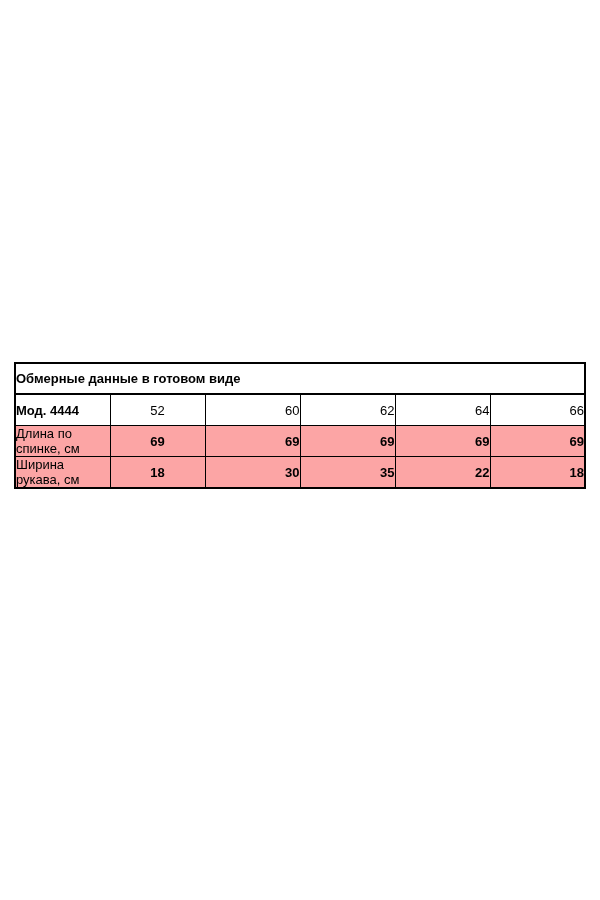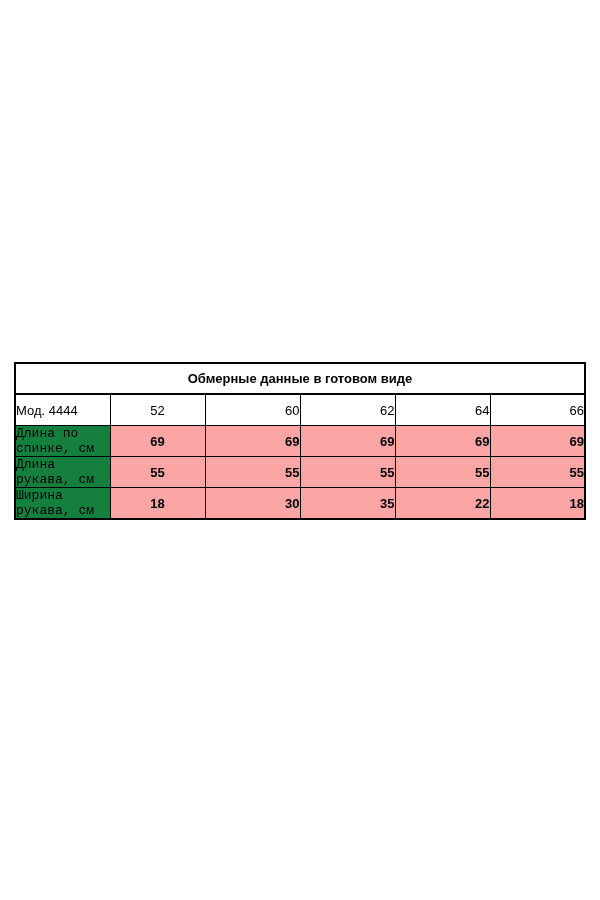--- a/index.html
+++ b/index.html
@@ -27,51 +27,49 @@
     width: 572px;
     border: 2px solid #000000;
   }
   table.measure-table td {
     border: 1px solid #000000;
     padding: 0;
     height: 30px;
     font-size: 13px;
   }
   .title-cell {
-    text-align: center;
     font-weight: bold;
     font-size: 14.5px;
     height: 29px !important;
     border-bottom: 2px solid #000000 !important;
     border-left: 0 !important;
     border-right: 0 !important;
     border-top: 0 !important;
   }
   .model-cell {
-    font-weight: normal;
+    font-weight: bold;
     font-size: 13px;
     padding-left: 8px;
     border-left: 0 !important;
     margin-top: 12px;
   }
   .size-head {
     text-align: center;
     font-size: 13px;
     font-weight: normal;
   }
   .size-head.last {
     border-right: 0 !important;
   }
   .row-label {
     padding-left: 8px;
     font-size: 13px;
     text-align: left;
     border-left: 0 !important;
-    background: #15803d;
-    font-family: Liberation Mono, monospace;
+    background: #fca5a5;
   }
   .val {
     text-align: center;
     font-weight: bold;
     font-size: 14px;
     background: #fca5a5;
   }
   .val.last {
     border-right: 0 !important;
   }
@@ -98,28 +96,20 @@
       </tr>
       <tr>
         <td class="row-label col-label">Длина по спинке, см</td>
         <td class="val col-v1">69</td>
         <td class="val col-v">69</td>
         <td class="val col-v">69</td>
         <td class="val col-v">69</td>
         <td class="val col-v last">69</td>
       </tr>
       <tr>
-        <td class="row-label col-label">Длина рукава, см</td>
-        <td class="val col-v1">55</td>
-        <td class="val col-v">55</td>
-        <td class="val col-v">55</td>
-        <td class="val col-v">55</td>
-        <td class="val col-v last">55</td>
-      </tr>
-      <tr>
         <td class="row-label col-label">Ширина рукава, см</td>
         <td class="val col-v1">18</td>
         <td class="val col-v">30</td>
         <td class="val col-v">35</td>
         <td class="val col-v">22</td>
         <td class="val col-v last">18</td>
       </tr>
     </tbody>
   </table>
 </div>

